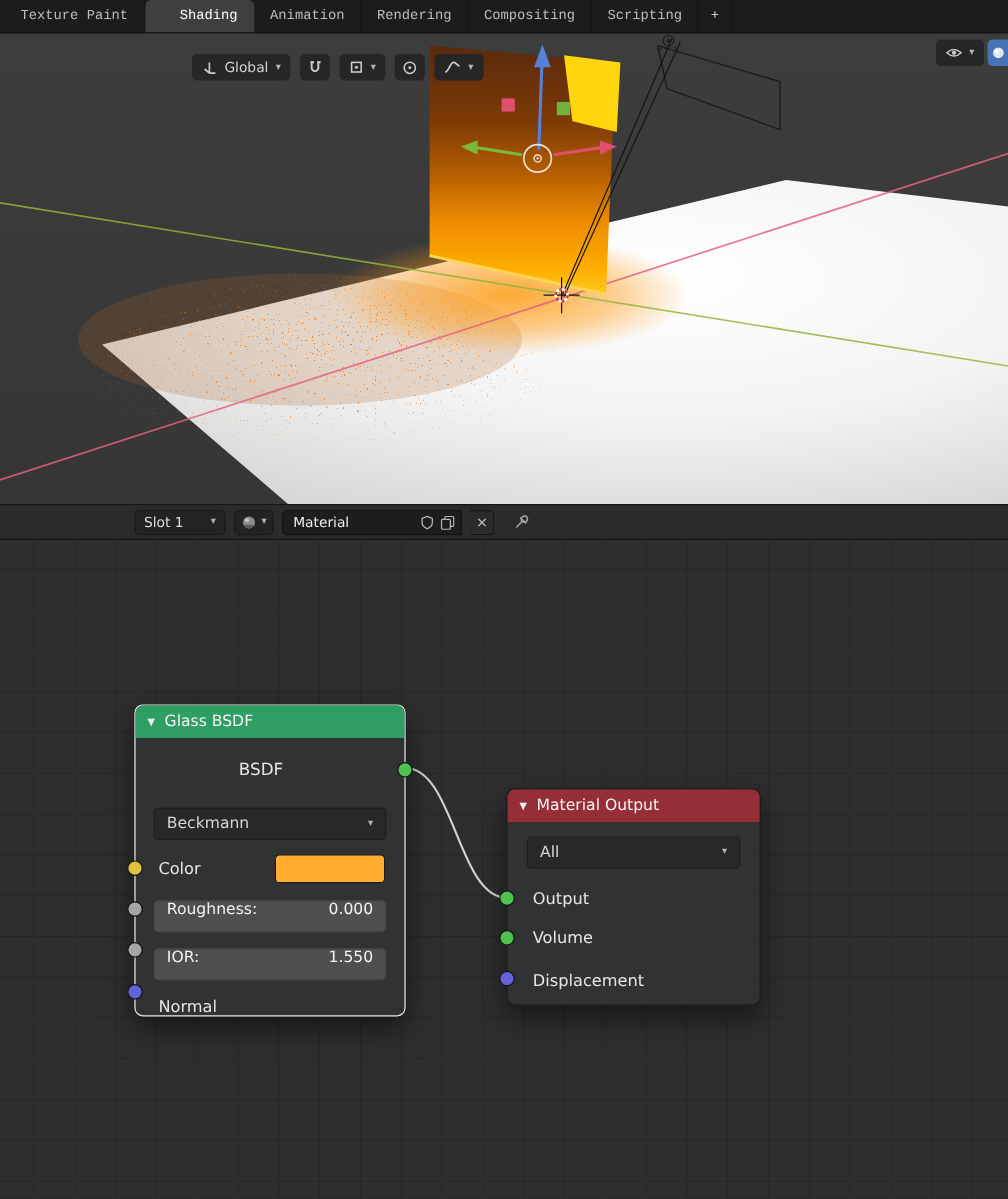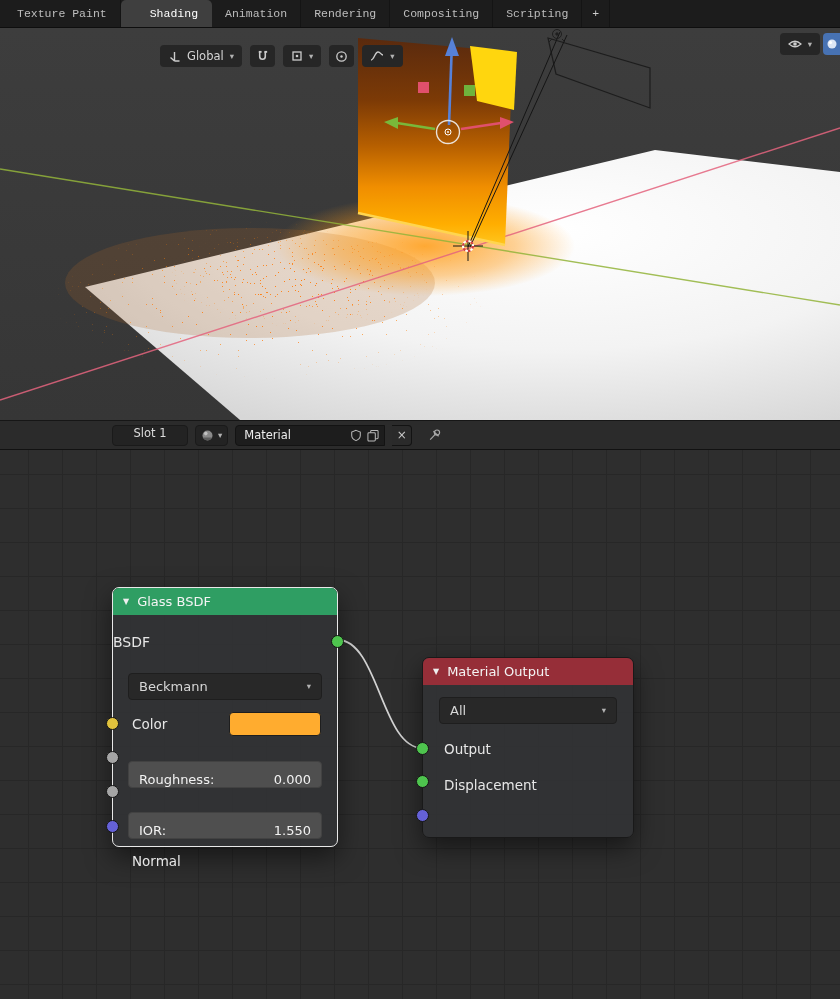--- a/index.html
+++ b/index.html
@@ -26,21 +26,21 @@
              align-items:center; justify-content:center; }
   .chev { font-size:8.5px; color:#b2b2b2; line-height:1; }
   .bluebtn { width:17px; height:22px; border-radius:4px 0 0 4px; display:flex; align-items:center;
              justify-content:center; background:#4772b3; }
 
   
   .shaderbar { height:30px; background:#2b2b2b; border-top:1px solid #161616; border-bottom:1px solid #121212;
                display:flex; align-items:center; padding-left:112px; gap:7px; flex:0 0 auto; }
   .slotpill { height:21px; min-width:76px; background:#232323; border:1px solid #1a1a1a; border-radius:4px;
               display:flex; align-items:center; justify-content:space-between; padding:0 7px; gap:10px;
-              color:#dcdcdc; font-size:11.5px;flex-direction:column; }
+              color:#dcdcdc; font-size:11.5px; }
   .browsepill { height:21px; background:#232323; border:1px solid #1a1a1a; border-radius:4px;
                 display:flex; align-items:center; padding:0 5px; gap:4px; }
   .namefield { height:21px; width:150px; background:#1d1d1d; border:1px solid #131313; border-radius:4px 0 0 4px;
                display:flex; align-items:center; gap:5px; padding:0 5px 0 8px; color:#ececec; font-size:11.5px; }
   .namefield .nm { flex:1; }
   .xbtn { height:21px; width:20px; background:#2a2a2a; border:1px solid #131313; border-left:none;
           border-radius:0 4px 4px 0; display:flex; align-items:center; justify-content:center;
           color:#c9c9c9; font-size:12px; }
   .pinwrap { margin-left:9px; display:flex; align-items:center; }
 
@@ -50,35 +50,35 @@
                         linear-gradient(90deg,#272727 1px, transparent 1px);
       background-size:34px 34px; background-position:-6px -10px; }
   .noodles { position:absolute; left:0; top:0; width:100%; height:100%; }
   .node { position:absolute; border-radius:7px; background:rgba(49,50,52,0.98);
           box-shadow:0 10px 26px rgba(0,0,0,0.5); color:#e6e6e6; font-size:13.5px; }
   .node.glass { left:112px; top:137px; width:226px; height:260px; border:1px solid #e8e8e8; }
   .node.output { left:422px; top:207px; width:212px; height:181px; border:1px solid #191919; }
   .nhead { height:27px; border-radius:6px 6px 0 0; display:flex; align-items:center; gap:8px;
            padding:0 10px; color:#f4f4f4; font-size:13px; }
   .nhead .tri { font-size:8px; color:#efefef; }
-  .row-out { display:flex; justify-content:flex-start; align-items:center; height:27px; margin-top:13px;
+  .row-out { display:flex; justify-content:center; align-items:center; height:27px; margin-top:13px;
              padding-right:15px; font-size:14px; }
   .widget { margin:0 15px; height:27px; background:#282828; border:1px solid #1e1e1e; border-radius:4px;
             display:flex; align-items:center; justify-content:space-between; padding:0 10px;
             color:#d6d6d6; font-size:13px; }
   .dd-bsdf { margin-top:18px; }
   .dd-all  { margin:12px 16px 0; }
   .row { display:flex; align-items:center; height:27px; }
   .row.mt10 { margin-top:10px; } .row.mt8 { margin-top:8px; }
   .row.mt11 { margin-top:11px; height:28px; } .row.mt5 { margin-top:5px; height:28px; } .row.mt6 { margin-top:8px; height:28px; }
   .row .lbl { margin-left:19px; } .row .lbl2 { margin-left:21px; }
   .swatch { margin-left:auto; margin-right:16px; width:92px; height:24px; border-radius:4px;
             border:1px solid #1e1e1e; background:#ffac2f; }
-  .slider { margin:24px 15px 0; height:27px; background:#4f4f4f; border:1px solid #424242; border-radius:4px;
-            display:flex; align-items:flex-end; justify-content:space-between; padding:0 10px;
+  .slider { margin:13px 15px 0; height:27px; background:#4f4f4f; border:1px solid #424242; border-radius:4px;
+            display:flex; align-items:flex-start; justify-content:space-between; padding:0 10px;
             color:#f2f2f2; font-size:13px; }
   .socket { position:absolute; width:13px; height:13px; border-radius:50%; border:1px solid #151515; }
   .socket.in { left:-7px; } .socket.outp { right:-7px; }
 </style>
 </head>
 <body>
 
 <div class="app">
 
   <div class="topbar">
@@ -318,20 +318,23 @@
         <span class="tri">▼</span>
         <span>Material Output</span>
       </div>
       <div class="widget dd-all">
         <span>All</span>
         <span class="chev">▾</span>
       </div>
       <div class="row mt11">
         <span class="lbl2">Output</span>
       </div>
+      <div class="row mt5">
+        <span class="lbl2">Volume</span>
+      </div>
       <div class="row mt6">
         <span class="lbl2">Displacement</span>
       </div>
       <span class="socket in" style="top: 84px; background-color: rgb(78, 196, 78);"></span>
       <span class="socket in" style="top: 117px; background-color: rgb(78, 196, 78);"></span>
       <span class="socket in" style="top: 151px; background-color: rgb(101, 97, 216);"></span>
     </div>
   </div>
 </div>
 

